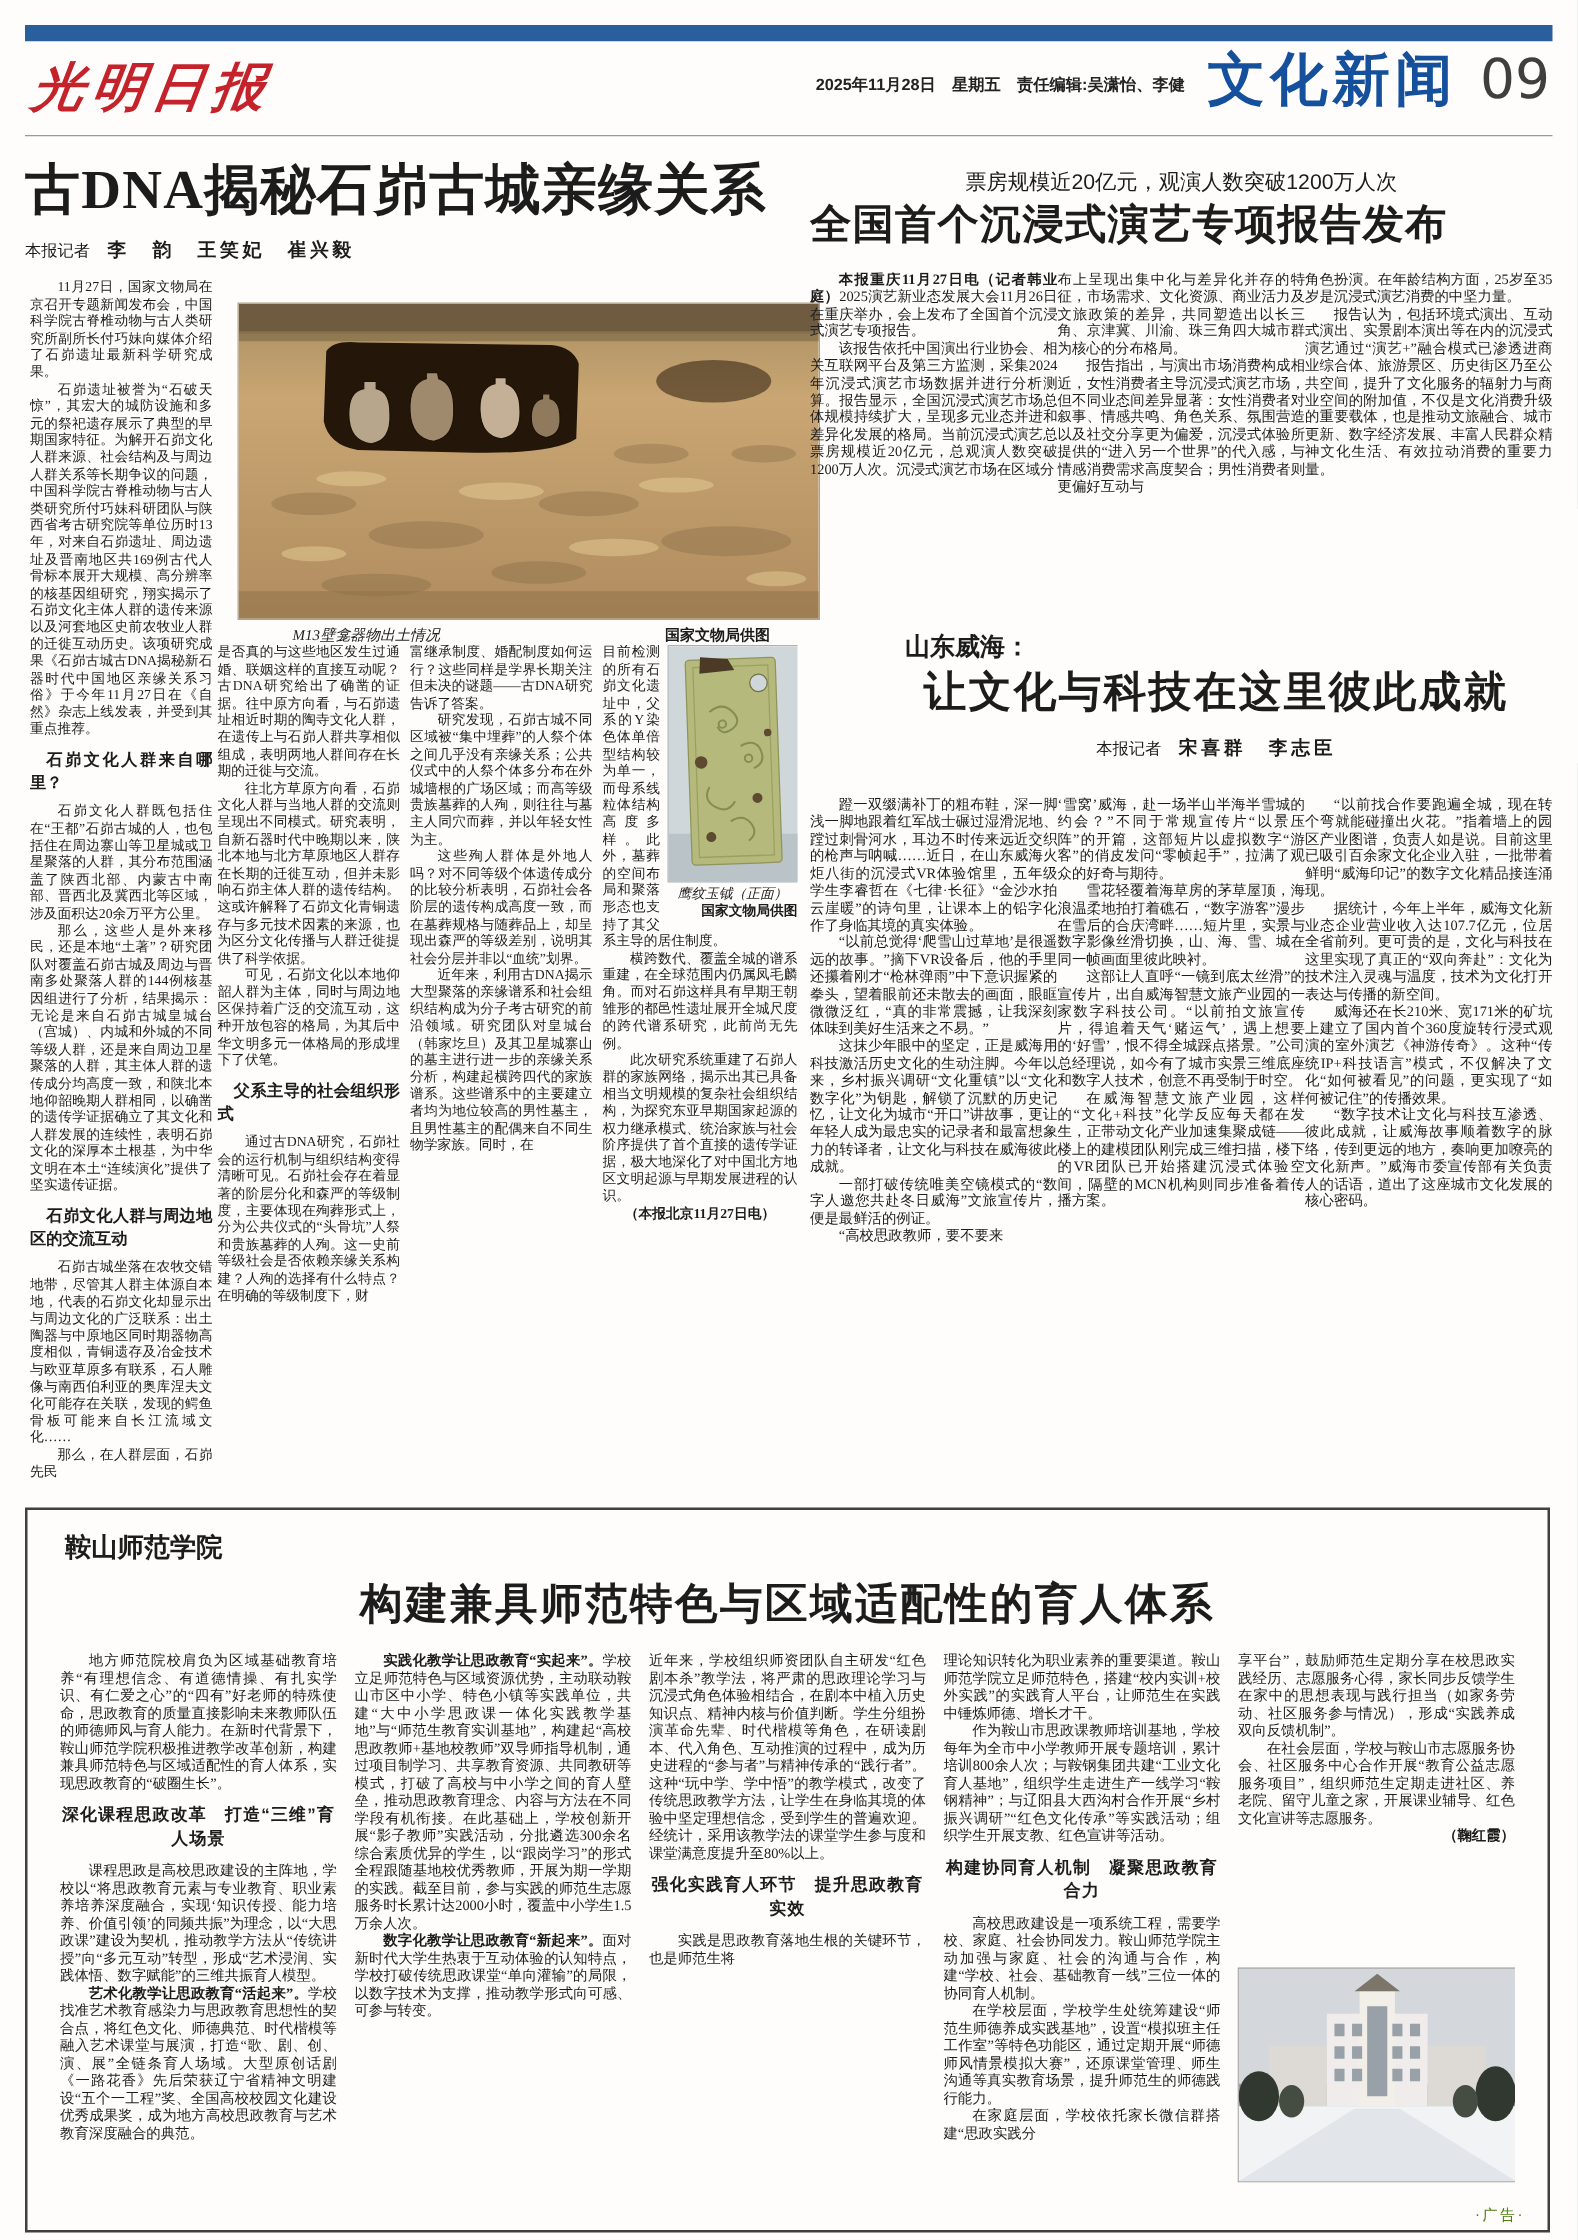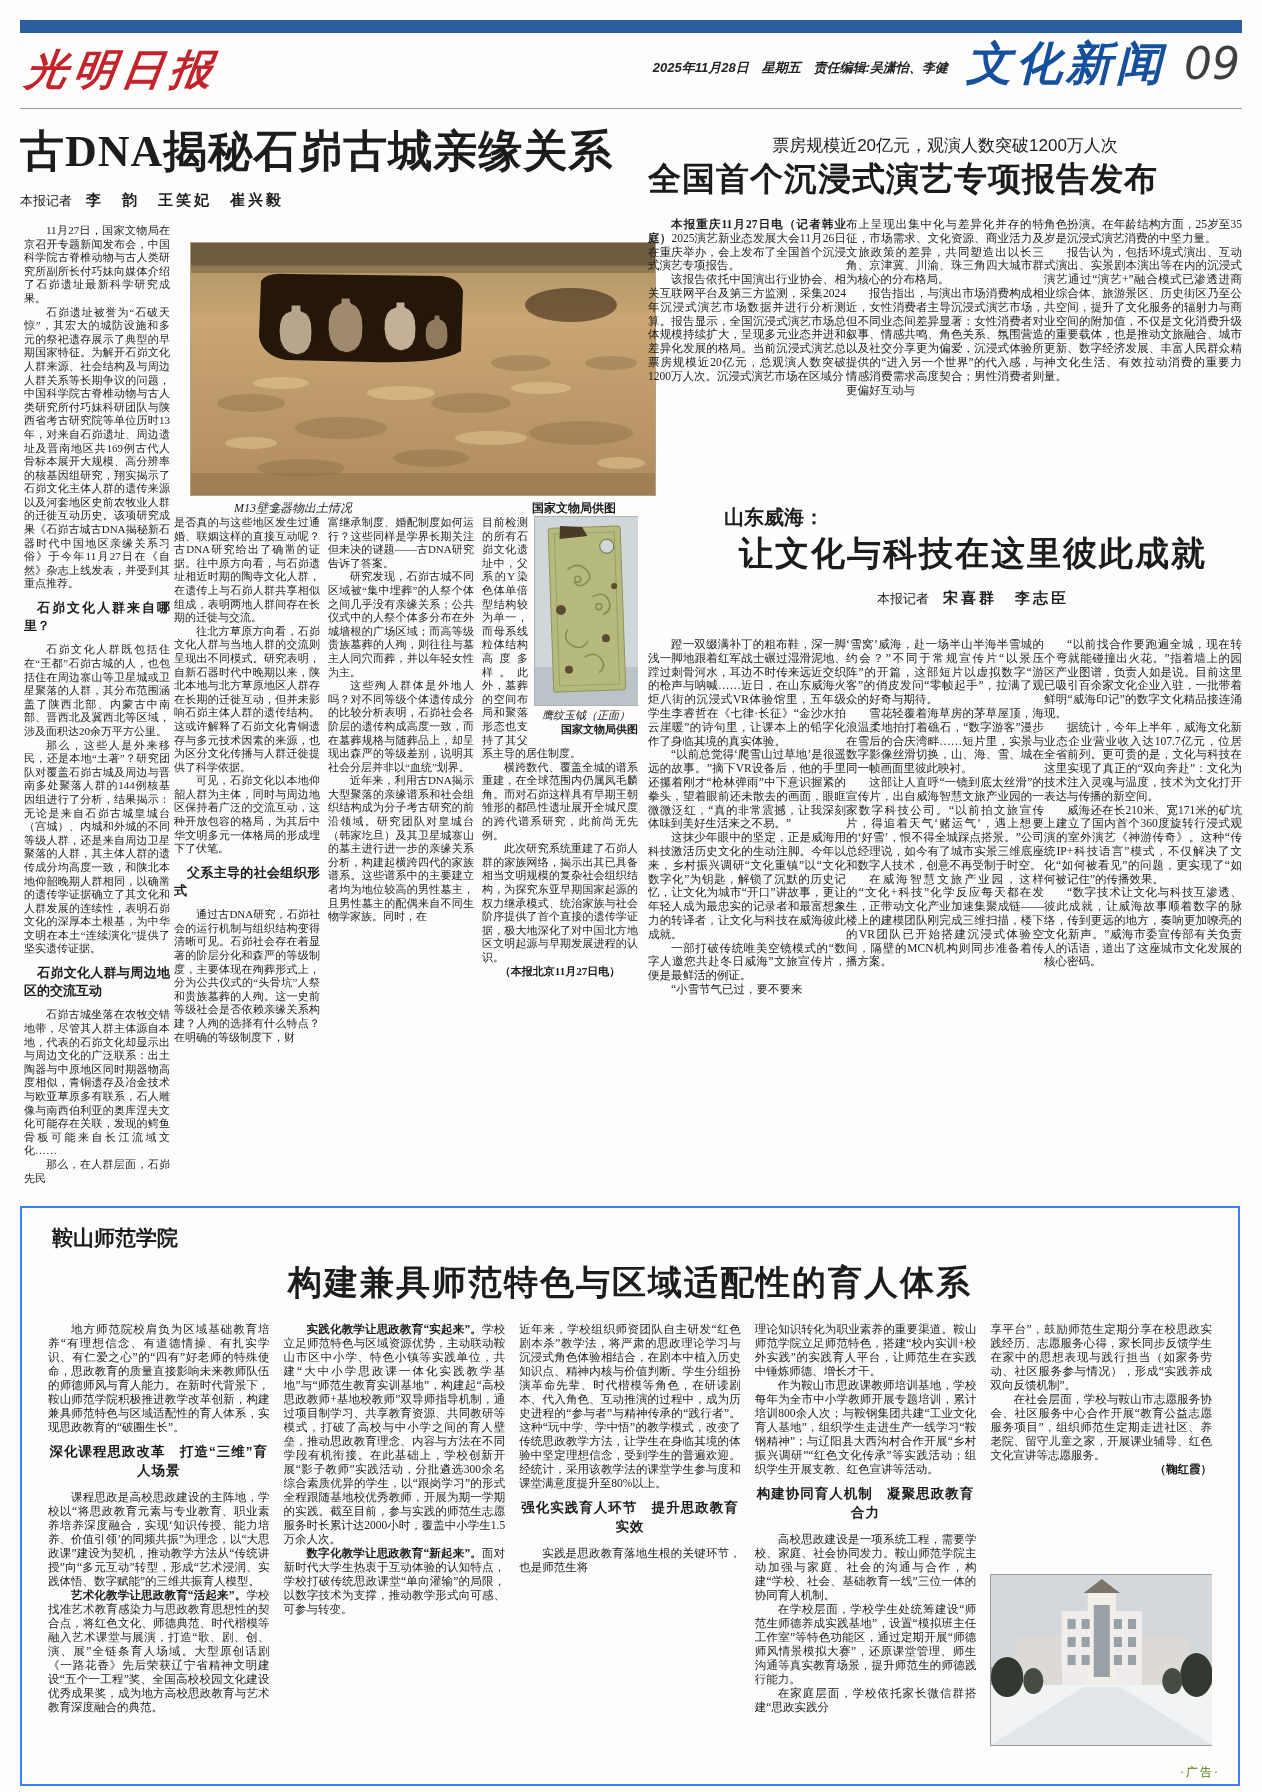--- a/index.html
+++ b/index.html
@@ -2,21 +2,21 @@
 <html><head>
 <meta charset="utf-8">
 <style>
   html,body{margin:0;padding:0;background:#e8e8e8;}
   .page{position:relative;width:1262px;height:1792px;margin:0 auto;background:#fffdfb;overflow:hidden;
         font-family:"Liberation Serif","DejaVu Serif",serif;color:#1c1c1c;}
   
   .topbar{position:absolute;left:20px;top:20px;width:1222px;height:13px;background:#2a5f9e;}
   .logo{position:absolute;left:26px;top:42px;font-family:"DejaVu Serif",serif;font-style:italic;font-weight:bold;
         font-size:42px;color:#c4232b;letter-spacing:6px;transform:skewX(-8deg);}
-  .mast-right{position:absolute;right:22px;top:40px;display:flex;align-items:flex-end;gap:18px;font-style:italic;}
+  .mast-right{position:absolute;right:22px;top:40px;display:flex;align-items:flex-end;gap:18px;}
   .mdate{font-family:"Liberation Sans","DejaVu Sans",sans-serif;font-size:13px;font-weight:bold;color:#222;margin-bottom:9px;}
   .section-title{font-family:"Liberation Sans","DejaVu Sans",sans-serif;font-size:46px;font-weight:bold;color:#14509c;letter-spacing:4px;line-height:1;}
   .pagenum{font-family:"DejaVu Sans",sans-serif;font-size:44px;color:#3f3f3f;line-height:1;}
   .mastrule{position:absolute;left:20px;top:108px;width:1222px;height:1px;background:#9a9a9a;}
   
   .para{margin:0;text-indent:2em;}
   .para.cont{text-indent:0;}
   .para b{font-weight:bold;}
   .para.dateline-p{text-indent:0;text-align:center;font-weight:bold;}
   .para.sig-p{text-indent:0;text-align:right;font-weight:bold;}
@@ -48,21 +48,21 @@
   .rep-head{text-align:left;font-size:33px;font-weight:bold;margin-top:10px;letter-spacing:1px;white-space:nowrap;}
   .rep-body,.wh-body{display:flex;gap:0;font-size:11.5px;line-height:13.8px;text-align:justify;}
   .rep-body{margin-top:16px;height:252px;}
   .rcol{flex:1;overflow:hidden;}
   .wh{margin-top:34px;}
   .wh-kicker{font-family:"Liberation Sans","DejaVu Sans",sans-serif;font-size:20px;font-weight:bold;padding-left:76px;}
   .wh-head{text-align:center;font-size:34px;font-weight:bold;margin-top:8px;letter-spacing:2px;padding-left:56px;white-space:nowrap;}
   .wh-byline{text-align:center;margin-top:12px;font-size:13px;padding-left:56px;}
   .wh-body{margin-top:30px;height:500px;}
   
-  .anshan{position:absolute;left:20px;top:1206px;width:1220px;height:580px;border:2px solid #3b82f6;box-sizing:border-box;}
+  .anshan{position:absolute;left:20px;top:1206px;width:1220px;height:580px;border:2px solid #404040;box-sizing:border-box;}
   .an-kicker{position:absolute;left:30px;top:16px;font-family:"Liberation Sans","DejaVu Sans",sans-serif;font-size:21px;font-weight:bold;}
   .an-head{text-align:center;font-size:34px;font-weight:bold;margin-top:52px;letter-spacing:2px;}
   .an-body{display:flex;gap:14px;margin:16px 26px 0;height:424px;font-size:11.5px;line-height:14px;text-align:justify;}
   .bcol{flex:1;overflow:hidden;}
   .anshan .col-subhead{text-align:center;text-indent:0;font-size:13.5px;letter-spacing:1px;margin:9px 0;}
   #bcol5{position:relative;}
   .campusfig{position:absolute;bottom:0;left:0;width:100%;}
   .campusfig svg{display:block;width:100%;height:170px;border:1px solid #999;}
   .ad-label{position:absolute;right:18px;bottom:3px;font-size:12px;color:#4d7c0f;letter-spacing:2px;}
 </style>
@@ -218,21 +218,21 @@
       <h2 class="wh-head" style="margin:0">让文化与科技在这里彼此成就</h2>
       <div class="wh-byline">
         <span>本报记者</span><span class="byline-authors">宋喜群　李志臣</span>
       </div>
       <div class="wh-body">
         <div class="rcol">
             <p class="para">蹬一双缀满补丁的粗布鞋，深一脚浅一脚地跟着红军战士碾过湿滑泥地、蹚过刺骨河水，耳边不时传来远近交织的枪声与呐喊……近日，在山东威海火炬八街的沉浸式VR体验馆里，五年级学生李睿哲在《七律·长征》“金沙水拍云崖暖”的诗句里，让课本上的铅字化作了身临其境的真实体验。</p>
             <p class="para">“以前总觉得‘爬雪山过草地’是很遥远的故事。”摘下VR设备后，他的手里还攥着刚才“枪林弹雨”中下意识握紧的拳头，望着眼前还未散去的画面，眼眶微微泛红，“真的非常震撼，让我深刻体味到美好生活来之不易。”</p>
             <p class="para">这抹少年眼中的坚定，正是威海用科技激活历史文化的生动注脚。今年以来，乡村振兴调研“文化重镇”以“文化数字化”为钥匙，解锁了沉默的历史记忆，让文化为城市“开口”讲故事，更让年轻人成为最忠实的记录者和最富想象力的转译者，让文化与科技在威海彼此成就。</p>
             <p class="para">一部打破传统唯美空镜模式的“数字人邀您共赴冬日威海”文旅宣传片，便是最鲜活的例证。</p>
-            <p class="para">“小雪节气已过，要不要来</p>
+            <p class="para">“高校思政教师，要不要来</p>
           </div>
         <div class="rcol">
             <p class="para cont">‘雪窝’威海，赴一场半山半海半雪城的约会？”不同于常规宣传片“以景压阵”的开篇，这部短片以虚拟数字“游客”的俏皮发问“零帧起手”，拉满了观众的好奇与期待。</p>
             <p class="para">雪花轻覆着海草房的茅草屋顶，海浪温柔地拍打着礁石，“数字游客”漫步在雪后的合庆湾畔……短片里，实景与数字影像丝滑切换，山、海、雪、城在同一帧画面里彼此映衬。</p>
             <p class="para">这部让人直呼“一镜到底太丝滑”的宣传片，出自威海智慧文旅产业园的一家数字科技公司。“以前拍文旅宣传片，得追着天气‘赌运气’，遇上想要的‘好雪’，恨不得全城踩点搭景。”公司总经理说，如今有了城市实景三维底座和数字人技术，创意不再受制于时空。</p>
             <p class="para">在威海智慧文旅产业园，这样的“文化+科技”化学反应每天都在发生，正带动文化产业加速集聚成链——楼上的建模团队刚完成三维扫描，楼下的VR团队已开始搭建沉浸式体验空间，隔壁的MCN机构则同步准备着传播方案。</p>
           </div>
         <div class="rcol">
             <p class="para">“以前找合作要跑遍全城，现在转个弯就能碰撞出火花。”指着墙上的园区产业图谱，负责人如是说。目前这里已吸引百余家文化企业入驻，一批带着鲜明“威海印记”的数字文化精品接连涌现。</p>
             <p class="para">据统计，今年上半年，威海文化新业态企业营业收入达107.7亿元，位居全省前列。更可贵的是，文化与科技在这里实现了真正的“双向奔赴”：文化为技术注入灵魂与温度，技术为文化打开表达与传播的新空间。</p>

